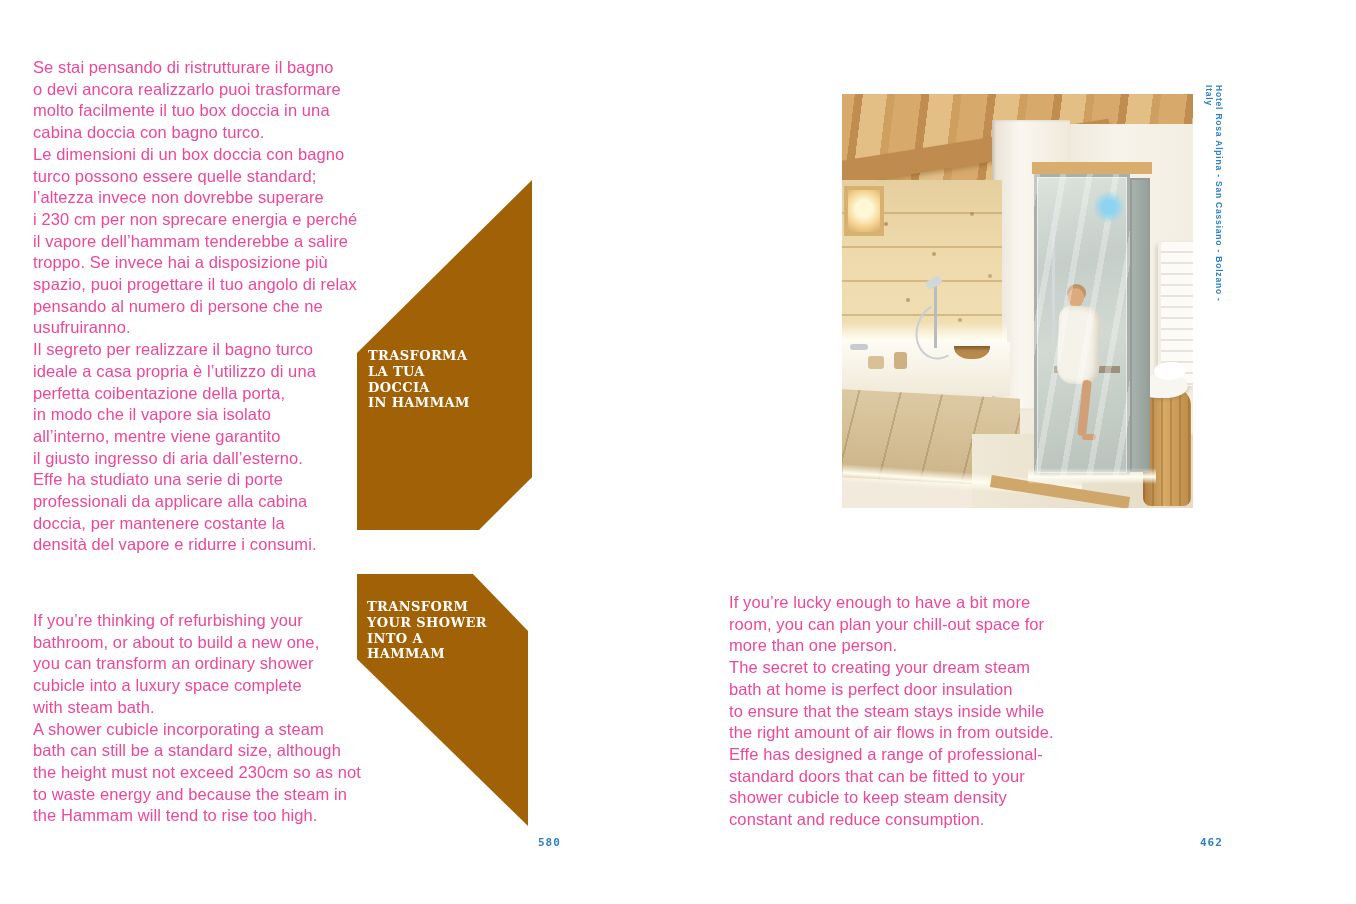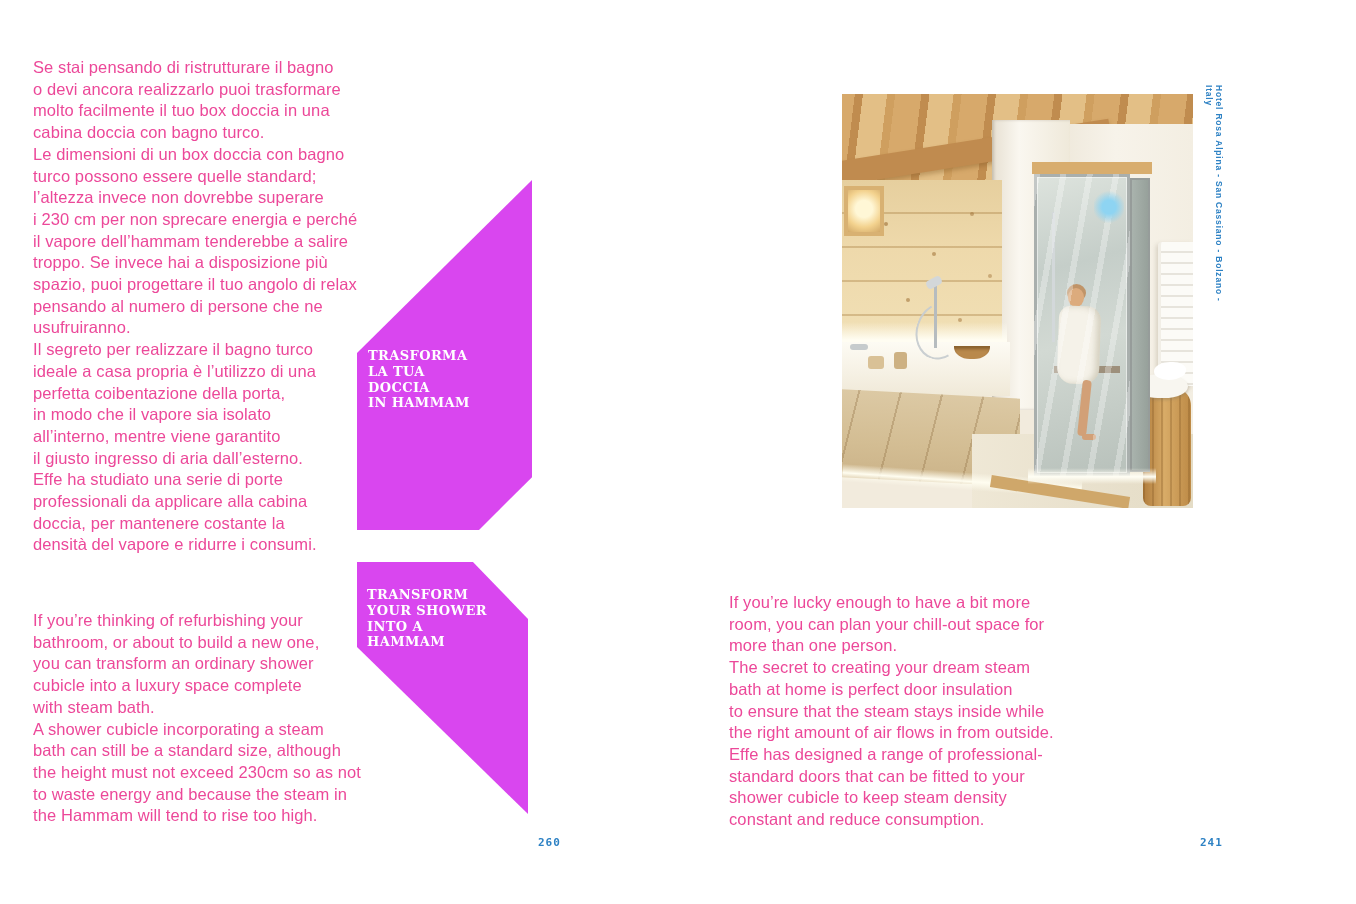--- a/index.html
+++ b/index.html
@@ -19,28 +19,28 @@
     font-size: 16.5px;
     line-height: 21.7px;
     letter-spacing: 0.1px;
   }
   .para-it   { left: 33px;  top: 57px;  width: 345px; }
   .para-en-l { left: 33px;  top: 610px; width: 345px; }
   .para-en-r { left: 729px; top: 592px; width: 420px; }
 
   
   .badge {
-    background: #d946ef;
+    background: #a16207;
   }
   .badge-1 {
     left: 357px; top: 180px; width: 175px; height: 350px;
     clip-path: polygon(100% 0, 0 49.4%, 0 100%, 69.7% 100%, 100% 84.9%);
   }
   .badge-2 {
-    left: 357px; top: 562px; width: 171px; height: 252px;
+    left: 357px; top: 574px; width: 171px; height: 252px;
     clip-path: polygon(0 0, 67.8% 0, 100% 22.6%, 100% 100%, 0 33.7%);
   }
   .badge-text {
     position: absolute;
     white-space: pre-line;
     color: #ffffff;
     font-family: "DejaVu Serif", serif;
     font-weight: bold;
     font-size: 13px;
     line-height: 15.8px;
@@ -291,21 +291,21 @@
 to waste energy and because the steam in
 the Hammam will tend to rise too high.</div>
 
 <div class="abs badge badge-2">
   <div class="badge-text">TRANSFORM
 YOUR SHOWER
 INTO A
 HAMMAM</div>
 </div>
 
-<div class="abs page-num page-num-l">260</div>
+<div class="abs page-num page-num-l">580</div>
 
 <div class="abs para para-en-r">If you’re lucky enough to have a bit more
 room, you can plan your chill-out space for
 more than one person.
 The secret to creating your dream steam
 bath at home is perfect door insulation
 to ensure that the steam stays inside while
 the right amount of air flows in from outside.
 Effe has designed a range of professional-
 standard doors that can be fitted to your
@@ -347,13 +347,13 @@
   <div class="ph-woman-towel"></div>
   <div class="ph-woman-leg"></div>
   <div class="ph-woman-foot"></div>
   <div class="ph-cabin-reflect"></div>
   <div class="ph-cabin-glow"></div>
   <div class="ph-cabin-base-glow"></div>
 </div>
 
 <div class="abs photo-caption">Hotel Rosa Alpina - San Cassiano - Bolzano - Italy</div>
 
-<div class="abs page-num page-num-r">241</div>
+<div class="abs page-num page-num-r">462</div>
 
 </body></html>

